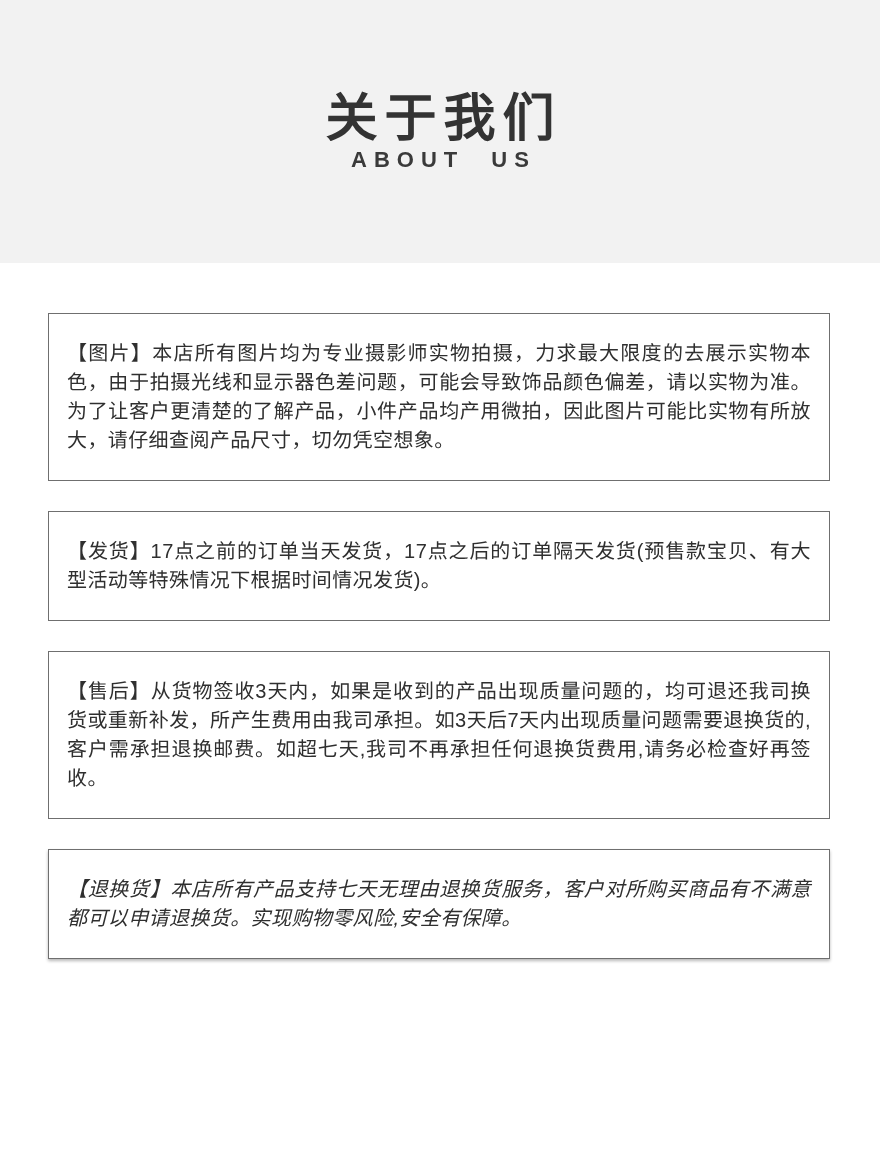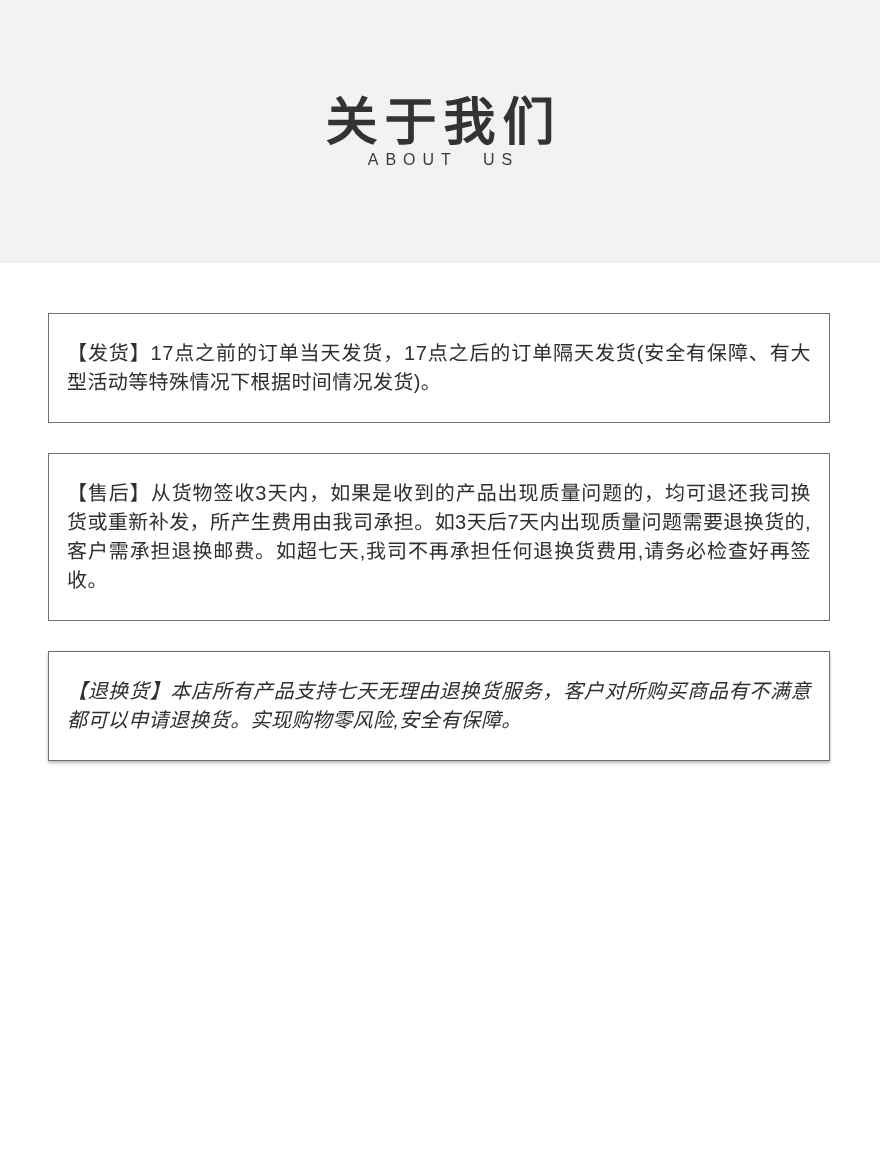--- a/index.html
+++ b/index.html
@@ -26,22 +26,22 @@
   }
   .page-title {
     font-size: 52px;
     font-weight: 700;
     color: #333333;
     letter-spacing: 7px;
     padding-left: 7px; 
     line-height: 1.1;
   }
   .page-subtitle {
-    font-size: 16px;
-    font-weight: 400;
+    font-size: 22px;
+    font-weight: 700;
     color: #3a3a3a;
     letter-spacing: 7px;
     word-spacing: 14px;
     padding-left: 7px;
   }
   .content {
     padding: 50px 48px 0 48px;
   }
   .policy-box {
     box-sizing: border-box;
@@ -67,24 +67,27 @@
 
 <div class="page">
 
   <div class="header">
     <div class="page-title">关于我们</div>
     <div class="page-subtitle">ABOUT US</div>
   </div>
 
   <div class="content">
 
+    <div class="policy-box">
+      <span>【图片】本店所有图片均为专业摄影师实物拍摄，力求最大限度的去展示实物本色，由于拍摄光线和显示器色差问题，可能会导致饰品颜色偏差，请以实物为准。为了让客户更清楚的了解产品，小件产品均产用微拍，因此图片可能比实物有所放大，请仔细查阅产品尺寸，切勿凭空想象。</span>
+    </div>
 
 
     <div class="policy-box">
-      <span>【发货】17点之前的订单当天发货，17点之后的订单隔天发货(安全有保障、有大型活动等特殊情况下根据时间情况发货)。</span>
+      <span>【发货】17点之前的订单当天发货，17点之后的订单隔天发货(预售款宝贝、有大型活动等特殊情况下根据时间情况发货)。</span>
     </div>
 
     <div class="policy-box">
       <span>【售后】从货物签收3天内，如果是收到的产品出现质量问题的，均可退还我司换货或重新补发，所产生费用由我司承担。如3天后7天内出现质量问题需要退换货的,客户需承担退换邮费。如超七天,我司不再承担任何退换货费用,请务必检查好再签收。</span>
     </div>
 
     <div class="policy-box">
       <span>【退换货】本店所有产品支持七天无理由退换货服务，客户对所购买商品有不满意都可以申请退换货。实现购物零风险,安全有保障。</span>
     </div>
 

